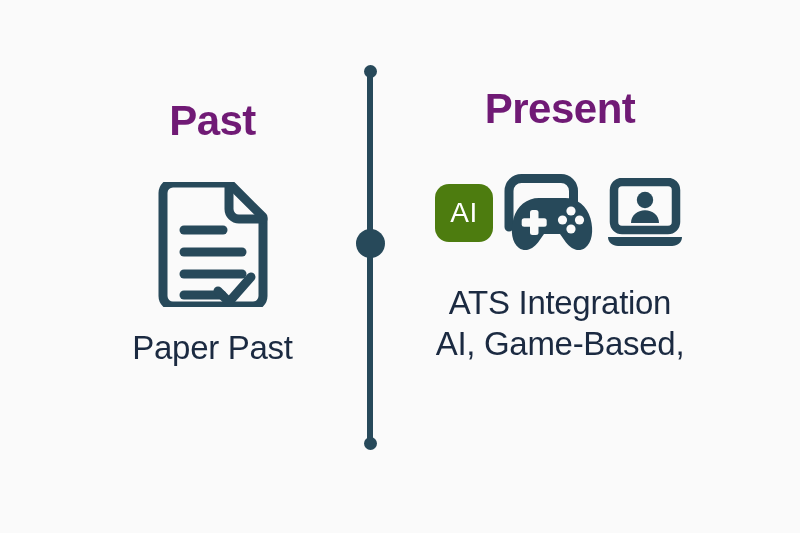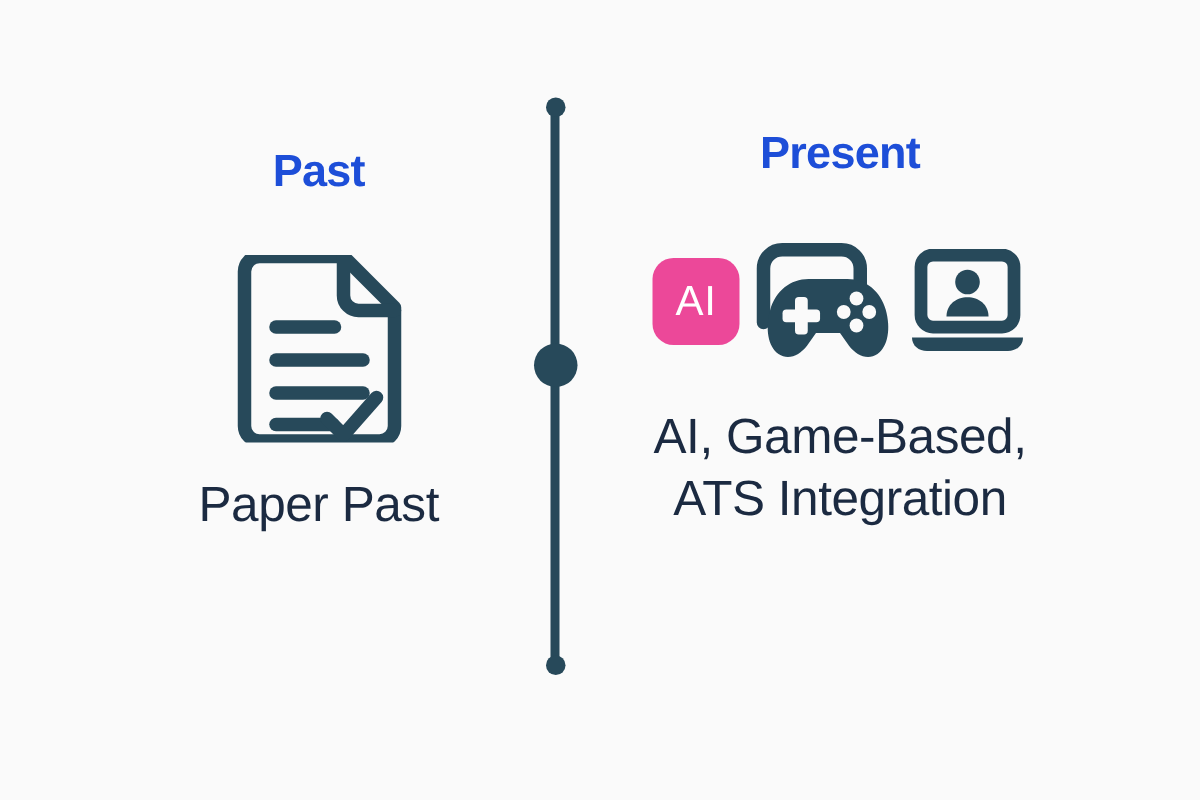--- a/index.html
+++ b/index.html
@@ -72,23 +72,23 @@
   
   .column {
     position: absolute;
     text-align: center;
   }
 
   .column-past   { left: 60px;  top: 100px; width: 305px; }
   .column-present{ left: 400px; top: 88px; width: 320px; }
 
   .era-heading {
-    font-size: 30px;
+    font-size: 42px;
     font-weight: bold;
-    color: #1d4ed8;
+    color: #701a75;
     letter-spacing: -0.5px;
     line-height: 1;
     margin-bottom: 0;
   }
 
   .era-caption {
     font-size: 33px;
     font-weight: 400;
     color: #1b2a41;
     line-height: 1.25;
@@ -113,21 +113,21 @@
     display: flex;
     align-items: center;
     justify-content: center;
     gap: 8px;
   }
 
   .ai-badge {
     width: 58px;
     height: 58px;
     border-radius: 14px;
-    background: #ec4899;
+    background: #4d7c0f;
     display: flex;
     align-items: center;
     justify-content: center;
     flex: none;
   }
 
   .ai-badge-text {
     color: #ffffff;
     font-size: 28px;
     font-weight: 400;
@@ -214,18 +214,18 @@
 
           <path d="M26 45 C26 37 32.5 32.2 40 32.2 C47.5 32.2 54 37 54 45 Z" fill="#27495a"></path>
 
           <path d="M3 59 H77 C77 64.5 72.5 68 67 68 H13 C7.5 68 3 64.5 3 59 Z" fill="#27495a"></path>
         </svg>
       </span>
 
     </div>
 
     <div class="present-caption-wrap">
+      <div class="era-caption">ATS Integration</div>
       <div class="era-caption">AI, Game-Based,</div>
-      <div class="era-caption">ATS Integration</div>
     </div>
   </div>
 
 </div>
 
 </body></html>

